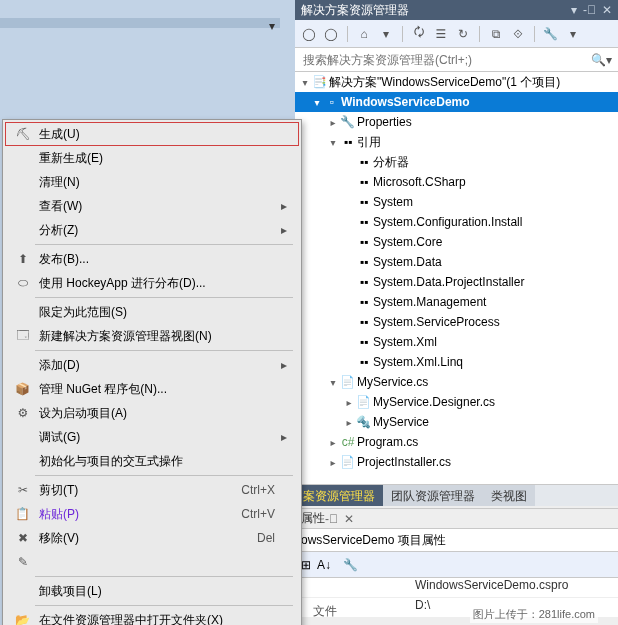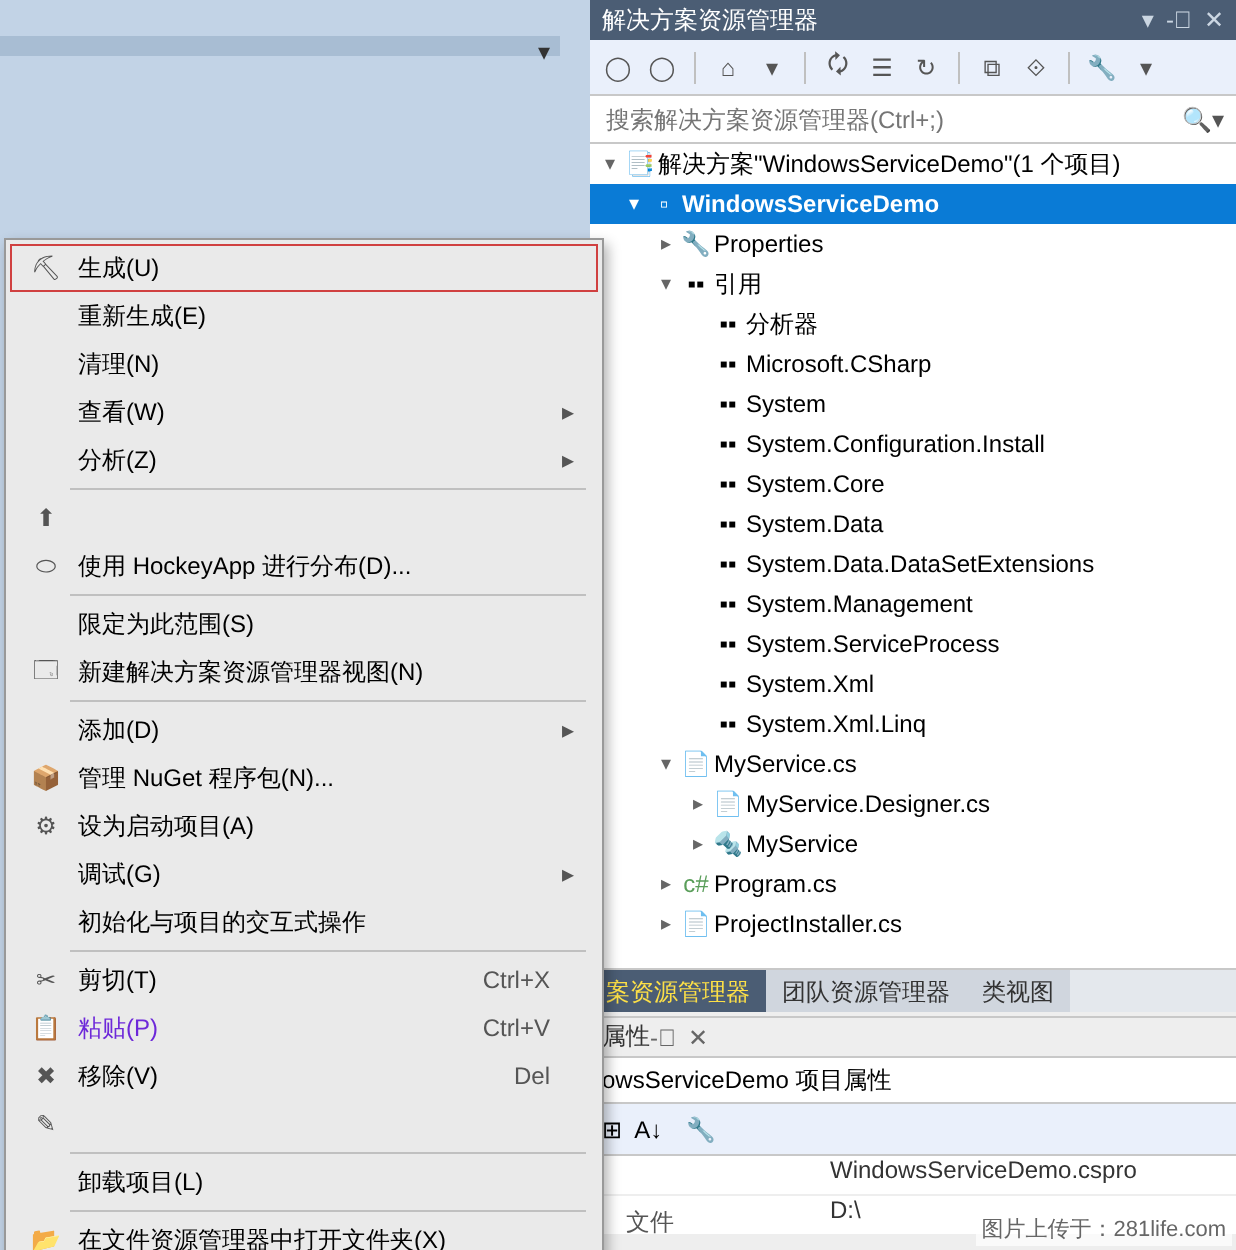--- a/index.html
+++ b/index.html
@@ -39,21 +39,21 @@
 .props-grid .row .v { flex: 1; color: #333; overflow: hidden; text-overflow: ellipsis; white-space: nowrap; }
 .context-menu { position: absolute; left: 2px; top: 119px; width: 300px; background: #eaeaea; border: 1px solid #999; box-shadow: 2px 3px 6px rgba(0,0,0,0.3); z-index: 100; padding: 2px; }
 .context-menu .item { display: flex; align-items: center; height: 24px; padding: 0 6px; cursor: pointer; }
 .context-menu .item.highlighted { outline: 1px solid #d04040; outline-offset: -1px; }
 .context-menu .item .ico { width: 24px; text-align: center; color: #555; }
 .context-menu .item .label { flex: 1; padding-left: 4px; }
 .context-menu .item.disabled .label { color: #6d28d9; }
 .context-menu .item .shortcut { color: #555; padding-right: 6px; }
 .context-menu .item .arrow { width: 12px; color: #555; }
 .context-menu .sep { height: 1px; background: #c0c0c0; margin: 2px 6px 2px 30px; }
-.watermark { position: absolute; right: 2px; bottom: 2px; background: rgba(255,255,255,0.7); font-size: 11px; color: #666; padding: 1px 3px; }
+.watermark { position: absolute; right: 20px; bottom: 2px; background: rgba(255,255,255,0.7); font-size: 11px; color: #666; padding: 1px 3px; }
 </style>
 </head>
 <body>
 
 <div class="main-area">
   <div class="main-tab">
     <span class="dropdown-marker">▾</span>
   </div>
 </div>
 
@@ -139,21 +139,21 @@
           <span>System.Core</span>
         </div>
         <div class="tree-row">
           <span class="indent" style="width:60px"></span>
           <span class="icon">▪▪</span>
           <span>System.Data</span>
         </div>
         <div class="tree-row">
           <span class="indent" style="width:60px"></span>
           <span class="icon">▪▪</span>
-          <span>System.Data.DataSetExtensions</span>
+          <span>System.Data.ProjectInstaller</span>
         </div>
         <div class="tree-row">
           <span class="indent" style="width:60px"></span>
           <span class="icon">▪▪</span>
           <span>System.Management</span>
         </div>
         <div class="tree-row">
           <span class="indent" style="width:60px"></span>
           <span class="icon">▪▪</span>
           <span>System.ServiceProcess</span>
@@ -258,20 +258,21 @@
       <span class="arrow">▸</span>
     </div>
     <div class="item">
       <span class="ico"></span>
       <span class="label">分析(Z)</span>
       <span class="arrow">▸</span>
     </div>
     <div class="sep"></div>
     <div class="item">
       <span class="ico">⬆</span>
+      <span class="label">发布(B)...</span>
       <span class="arrow"></span>
     </div>
     <div class="item">
       <span class="ico">⬭</span>
       <span class="label">使用 HockeyApp 进行分布(D)...</span>
       <span class="arrow"></span>
     </div>
     <div class="sep"></div>
     <div class="item">
       <span class="ico"></span>

